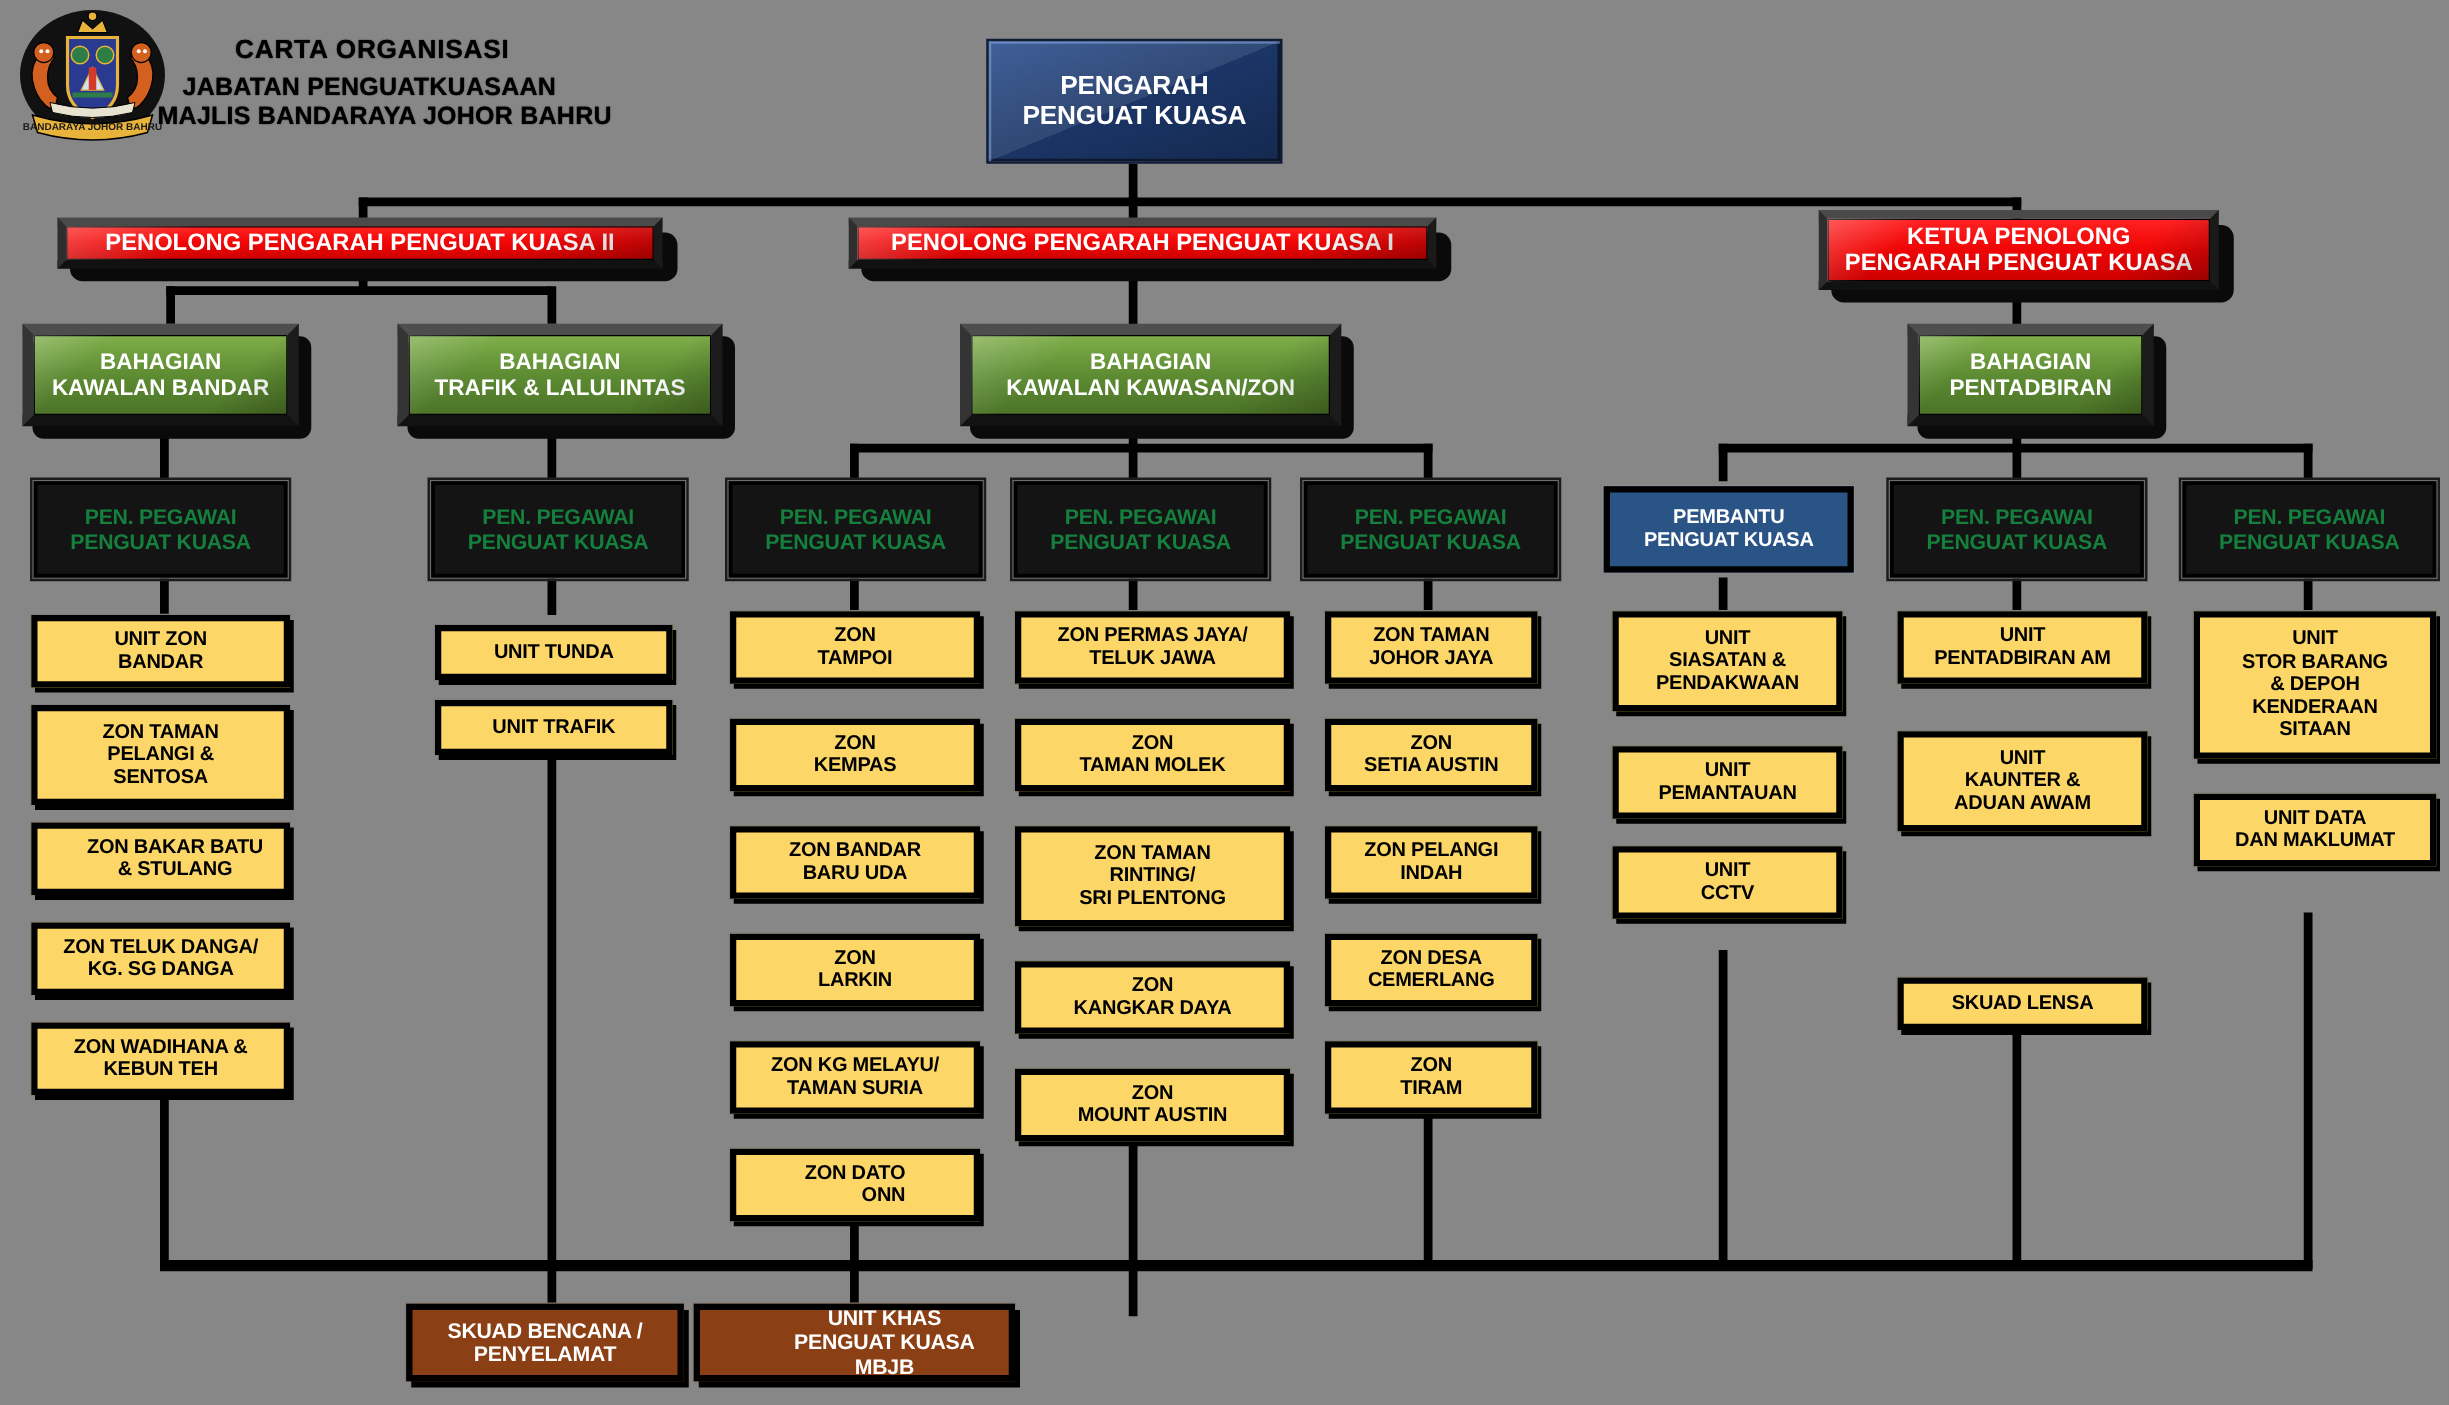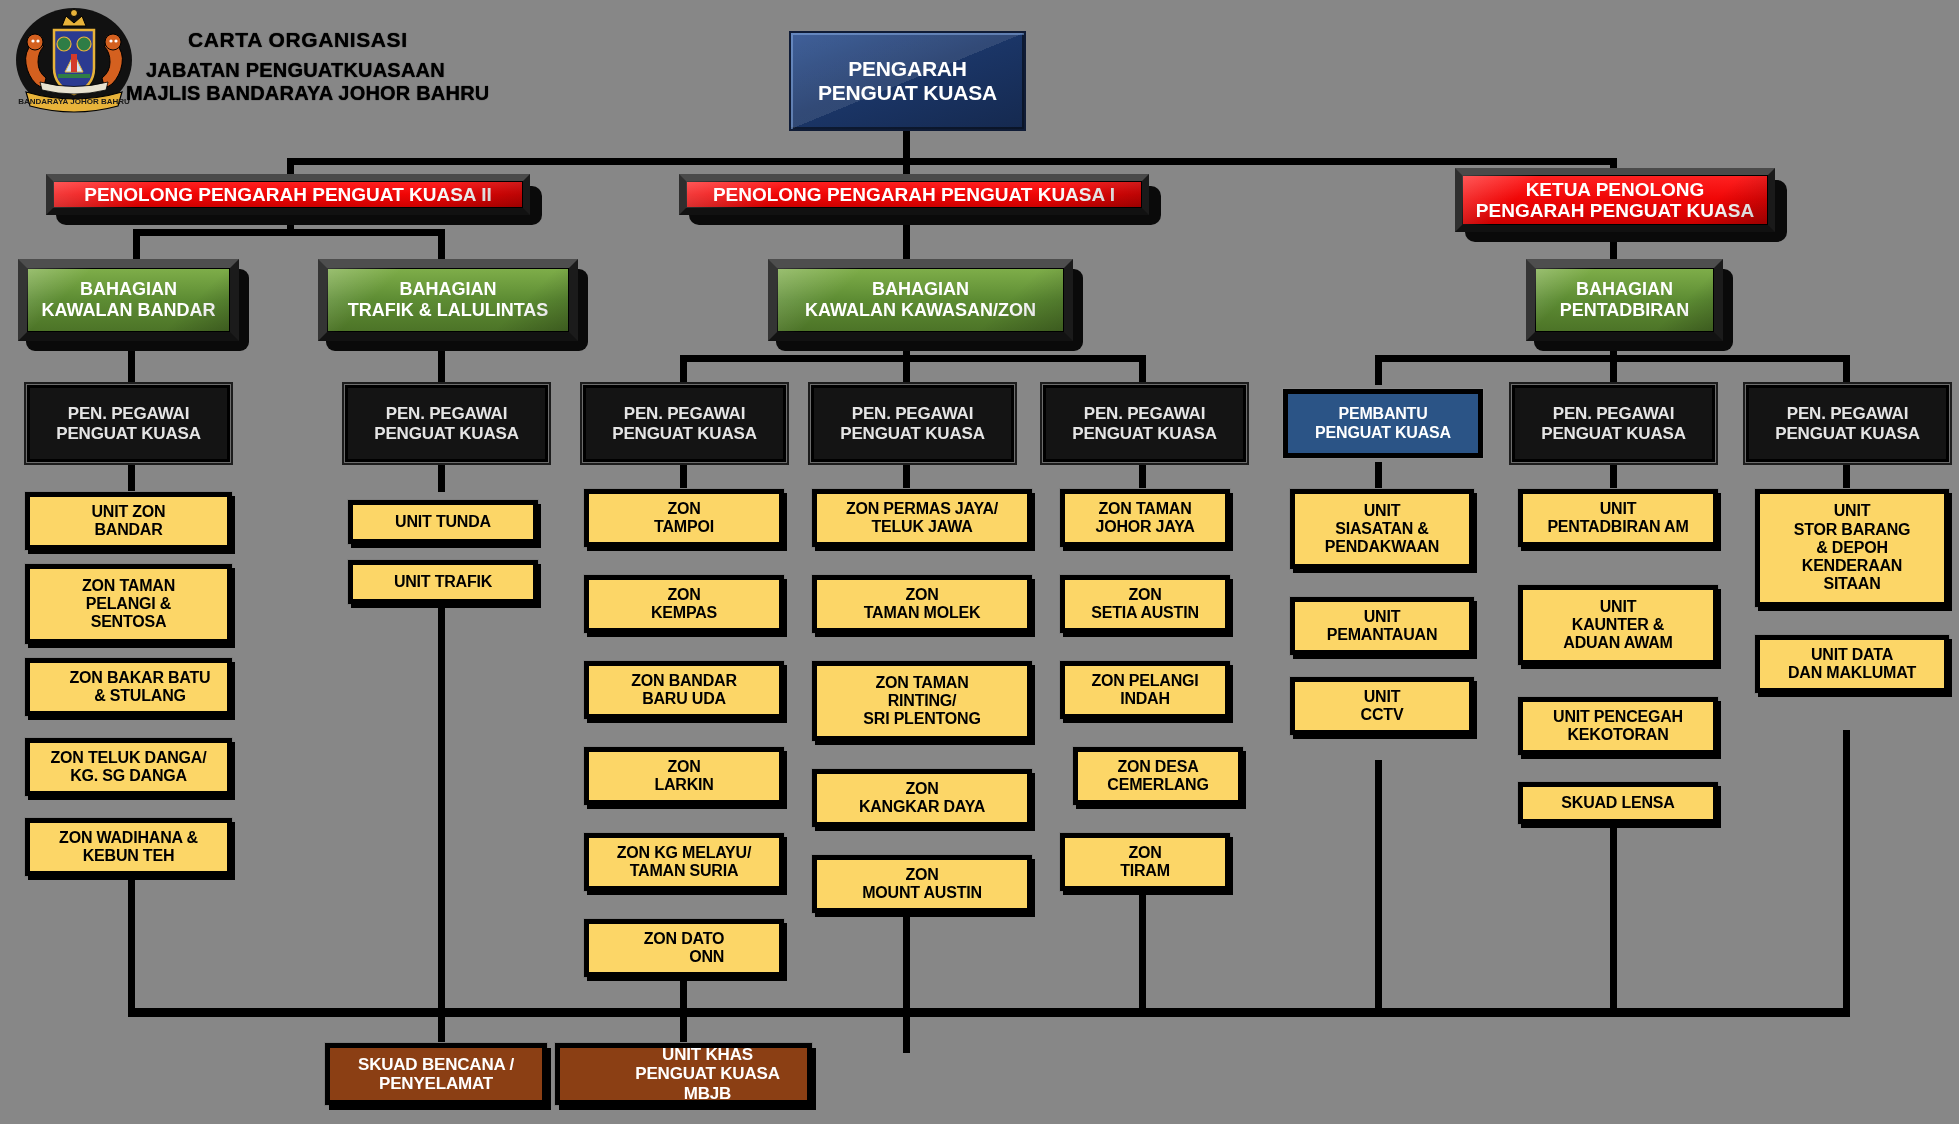--- a/index.html
+++ b/index.html
@@ -89,21 +89,21 @@
     background:
       linear-gradient(135deg,rgba(255,255,255,.22) 0,rgba(255,255,255,0) 25%),
       linear-gradient(-45deg,rgba(0,0,0,.22) 0,rgba(0,0,0,0) 25%);
   }
 
   
   .blk{
     background:#141414;
     border:3px solid #000;
     outline:2px solid #1c1c1c;outline-offset:1px;
-    color:#e5e5e5;font-size:17px;
+    color:#15803d;font-size:17px;
     box-shadow:0 0 0 1px #6d6d6d;
   }
 
   
   .blu{
     background:#2b5486;
     border:5px solid #000;
     color:#fff;font-size:16px;
     box-shadow:0 0 0 1px #8d8d8d;
   }
@@ -376,21 +376,21 @@
 
   <div class="node yel" style="left:1060px;top:489px;width:170px;height:58px;">
       <span class="tx"><span>ZON TAMAN</span><br><span>JOHOR JAYA</span></span>
     </div>
   <div class="node yel" style="left:1060px;top:575px;width:170px;height:58px;">
       <span class="tx"><span>ZON</span><br><span>SETIA AUSTIN</span></span>
     </div>
   <div class="node yel" style="left:1060px;top:661px;width:170px;height:58px;">
       <span class="tx"><span>ZON PELANGI</span><br><span>INDAH</span></span>
     </div>
-  <div class="node yel" style="left:1060px;top:747px;width:170px;height:58px;margin-left:13px;">
+  <div class="node yel" style="left:1060px;top:747px;width:170px;height:58px;">
       <span class="tx"><span>ZON DESA</span><br><span>CEMERLANG</span></span>
     </div>
   <div class="node yel" style="left:1060px;top:833px;width:170px;height:58px;">
       <span class="tx"><span>ZON</span><br><span>TIRAM</span></span>
     </div>
 
   <div class="node yel" style="left:1290px;top:489px;width:184px;height:80px;">
       <span class="tx"><span>UNIT</span><br><span>SIASATAN &amp;</span><br><span>PENDAKWAAN</span></span>
     </div>
   <div class="node yel" style="left:1290px;top:597px;width:184px;height:58px;">
@@ -399,23 +399,20 @@
   <div class="node yel" style="left:1290px;top:677px;width:184px;height:58px;">
       <span class="tx"><span>UNIT</span><br><span>CCTV</span></span>
     </div>
 
   <div class="node yel" style="left:1518px;top:489px;width:200px;height:58px;">
       <span class="tx"><span>UNIT</span><br><span>PENTADBIRAN AM</span></span>
     </div>
   <div class="node yel" style="left:1518px;top:585px;width:200px;height:80px;">
       <span class="tx"><span>UNIT</span><br><span>KAUNTER  &amp;</span><br><span>ADUAN AWAM</span></span>
     </div>
-  <div class="node yel" style="left:1518px;top:697px;width:200px;height:58px;">
-      <span class="tx"><span>UNIT PENCEGAH</span><br><span>KEKOTORAN</span></span>
-    </div>
   <div class="node yel" style="left:1518px;top:782px;width:200px;height:42px;">
       <span class="tx">SKUAD LENSA</span>
     </div>
 
   <div class="node yel" style="left:1755px;top:489px;width:194px;height:118px;">
       <span class="tx"><span>UNIT</span><br><span>STOR BARANG</span><br><span>&amp; DEPOH</span><br><span>KENDERAAN</span><br><span>SITAAN</span></span>
     </div>
   <div class="node yel" style="left:1755px;top:635px;width:194px;height:58px;">
       <span class="tx"><span>UNIT DATA</span><br><span>DAN MAKLUMAT</span></span>
     </div>

